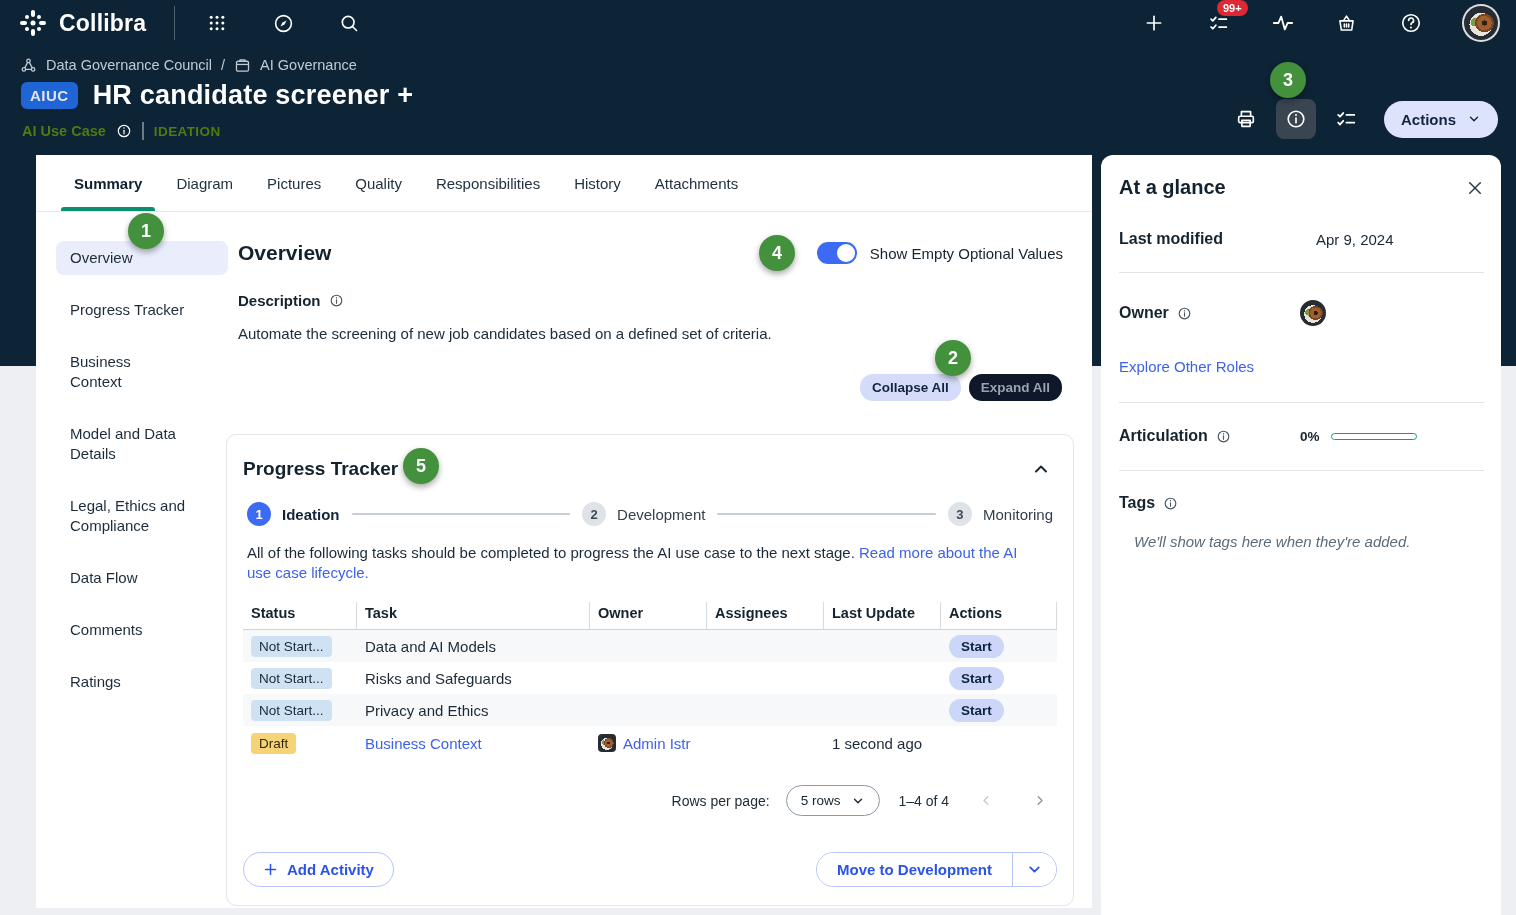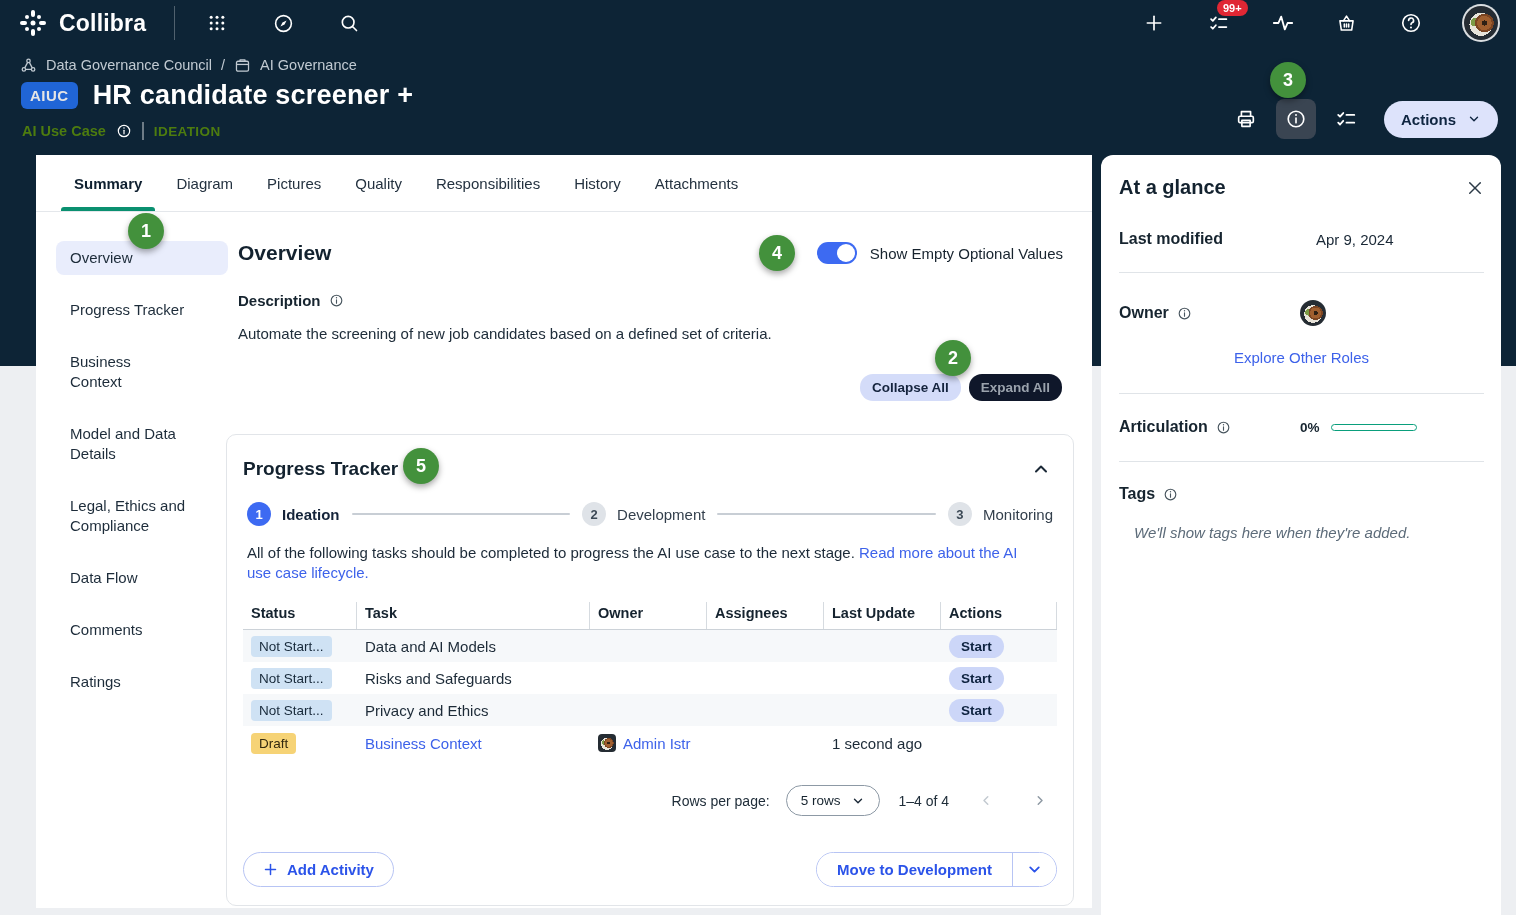--- a/index.html
+++ b/index.html
@@ -128,21 +128,21 @@
   
   .glance { position:absolute; left:1101px; top:155px; width:400px; height:760px; background:#fff; border-radius:12px 12px 0 0; padding:0 17px 0 18px; z-index:2; }
   .glance-head { display:flex; justify-content:space-between; align-items:center; padding-top:21px; }
   .glance-title { font-size:20px; font-weight:700; color:#13222f; }
   .glance-close { background:none; border:none; color:#2c3a47; cursor:pointer; }
   .g-row { display:flex; align-items:center; }
   .g-label { width:181px; flex:none; font-weight:700; font-size:16px; color:#16242f; display:flex; align-items:center; gap:8px; }
   .g-value { font-size:15px; color:#1a2836;margin-left:16px; }
   .g-divider { border:none; border-top:1px solid #e0e4e8; }
   .avatar-sm { width:26px; height:26px; cursor:pointer; }
-  .explore-row { text-align:center; margin-top:23px; font-size:15px; }
+  .explore-row { text-align:left; margin-top:32px; font-size:15px; }
   .artic-right { display:flex; align-items:center; gap:11px; }
   .artic-pct { font-size:13.5px; font-weight:700; color:#16242f; }
   .artic-bar { width:86px; height:7px; border:1.5px solid #0a9f7c; border-radius:4px; background:#fff; position:relative; overflow:hidden; }
   .artic-fill { position:absolute; left:0; top:0; bottom:0; background:#0a9f7c; }
   .tags-empty { font-style:italic; color:#5c6b79; font-size:15px; margin-top:21px; padding-left:15px; }
 
   
   .ann-badge { position:absolute; width:36px; height:36px; border-radius:50%; background:#43913c; color:#fff; font-size:18px; font-weight:700; display:flex; align-items:center; justify-content:center; box-shadow:0 3px 6px rgba(0,0,0,.35); z-index:50; }
   .ann-1 { left:128px; top:213px; }
   .ann-2 { left:935px; top:340px; }

